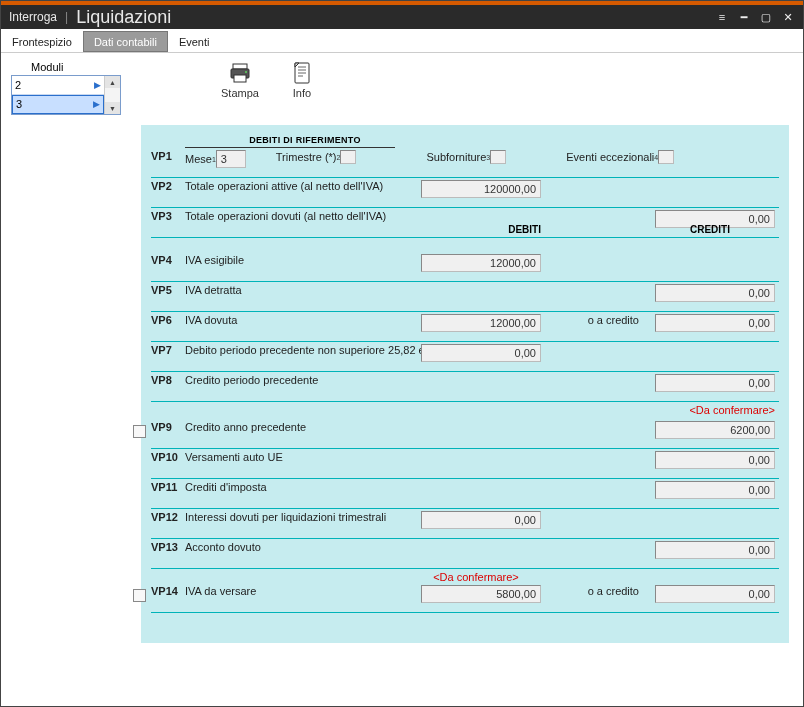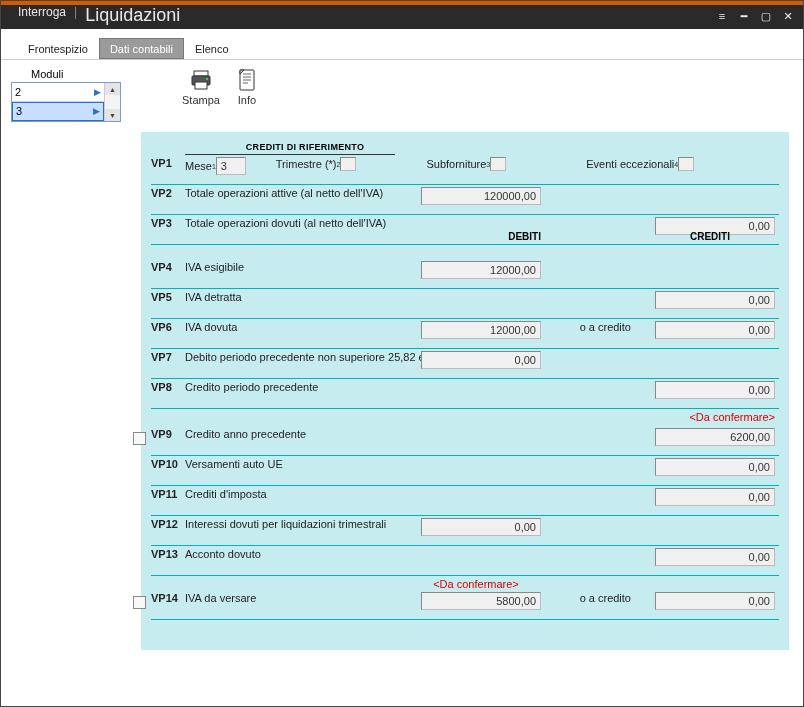--- a/index.html
+++ b/index.html
@@ -1,57 +1,57 @@
 <!DOCTYPE html>
 <html><head>
 <meta charset="utf-8">
 <style>
   * { box-sizing: border-box; margin: 0; padding: 0; }
   body { font-family: Tahoma, Arial, sans-serif; font-size: 11px; background: #fff; width: 804px; height: 707px; overflow: hidden; }
   .window { width: 804px; height: 707px; border: 1px solid #444; display: flex; flex-direction: column; }
   .orange-bar { height: 4px; background: #d65a00; }
-  .titlebar { height: 24px; background: #2a2a2a; color: #e8e8e8; display: flex; padding: 0 4px 0 17px; font-size: 12px; }
+  .titlebar { height: 24px; background: #2a2a2a; color: #e8e8e8; display: flex; align-items: center; padding: 0 4px 0 8px; font-size: 12px; }
   .titlebar .divider { margin: 0 8px; color: #888; }
   .titlebar .controls { margin-left: auto; display: flex; gap: 0; }
   .titlebar .ctrl { width: 22px; height: 22px; display: flex; align-items: center; justify-content: center; color: #eee; font-size: 11px; cursor: pointer; }
-  .tabbar { height: 31px; background: #fff; display: flex; align-items: flex-end; border-bottom: 1px solid #ccc; padding-left: 16px; }
+  .tabbar { height: 24px; background: #fff; display: flex; align-items: flex-end; border-bottom: 1px solid #ccc; padding-left: 0; }
   .tab { padding: 4px 10px 3px; font-size: 11px; color: #222; cursor: pointer; border: 1px solid transparent; }
   .tab.active { background: #9b9b9b; color: #fff; border: 1px solid #777; }
   .content { flex: 1; background: #fff; position: relative; overflow: auto; padding: 8px 10px 20px 10px; }
   .topcontrols { display: flex; align-items: flex-start; gap: 60px; margin-bottom: 10px; }
   .moduli { width: 110px; }
   .moduli-label { font-size: 11px; margin-bottom: 2px; display: block; padding-left: 20px; }
   .moduli-box { display: flex; border: 1px solid #7a9ccc; height: 40px; }
   .moduli-list { flex: 1; display: flex; flex-direction: column; }
   .moduli-item { flex: 1; display: flex; align-items: center; justify-content: space-between; padding: 0 3px; border-bottom: 1px solid #c8d8f0; cursor: pointer; }
   .moduli-item:last-child { border-bottom: none; }
   .moduli-item.selected { background: #c8dfff; border: 1px solid #2a6fcc; }
   .moduli-item .caret { color: #2a6fcc; font-size: 9px; }
   .moduli-scroll { width: 16px; background: #f0f0f0; display: flex; flex-direction: column; border-left: 1px solid #ccc; }
   .moduli-scroll .sb { flex: 0 0 12px; background: #e4e4e4; display: flex; align-items: center; justify-content: center; font-size: 7px; color: #444; cursor: pointer; }
   .moduli-scroll .track { flex: 1; background: #f4f4f4; }
-  .toolbar { display: flex; gap: 6px; }
+  .toolbar { display: flex; gap: 22px; margin-left: 39px; }
   .tbtn { display: flex; flex-direction: column; align-items: center; gap: 2px; cursor: pointer; width: 40px; }
   .tbtn svg { width: 24px; height: 24px; }
   .tbtn span { font-size: 11px; color: #333; }
   .form-area { background: #c6ecef; padding: 6px 10px 30px 10px; position: relative; margin-left: 130px; margin-right: 4px; }
   .period-header { margin-left: 34px; padding: 4px 0 2px 30px; font-size: 9px; font-weight: bold; letter-spacing: 0.3px; border-bottom: 1px solid #333; width: 210px; text-align: center; }
   .row { display: flex; align-items: flex-start; min-height: 30px; border-bottom: 1px solid #00b3b8; padding: 2px 0 3px 0; position: relative; }
   .row.noborder { border-bottom: none; }
   .vp { font-weight: bold; font-size: 11px; width: 34px; flex-shrink: 0; color: #222; }
   .label { font-size: 11px; color: #222; }
   .infield { height: 18px; background: #f0f0f0; border: 1px solid #bbb; border-top-color: #888; border-left-color: #888; padding: 0 4px; font-size: 11px; font-family: inherit; text-align: right; color: #333; }
   .infield.small { width: 30px; text-align: left; }
   .infield.check { width: 16px; height: 14px; padding: 0; }
   .infield.num { width: 120px; }
   .superscript { font-size: 7px; color: #333; vertical-align: top; }
   .periodrow .group { display: flex; align-items: center; }
   .mid-col { position: absolute; left: 260px; width: 130px; display: flex; justify-content: flex-end; }
   .right-col { position: absolute; right: 4px; width: 130px; display: flex; justify-content: flex-end; }
-  .right-label { position: absolute; right: 148px; font-size: 11px; color: #222; }
+  .right-label { position: absolute; right: 140px; font-size: 11px; color: #222; }
   .mid-header { position: absolute; left: 260px; width: 130px; text-align: right; font-weight: bold; font-size: 10px; top: -14px; }
   .right-header { position: absolute; right: 4px; width: 130px; text-align: center; font-weight: bold; font-size: 10px; top: -14px; }
   .headers-holder { position: relative; height: 14px; }
   .note { font-size: 11px; color: #d00; text-align: right; }
   .vp-check { position: absolute; left: -18px; top: 6px; width: 13px; height: 13px; border: 1px solid #888; background: #f8f8f8; cursor: pointer; }
 </style>
 </head>
 <body>
 
 <div class="window">
@@ -64,21 +64,21 @@
       <div class="ctrl">≡</div>
       <div class="ctrl">━</div>
       <div class="ctrl">▢</div>
       <div class="ctrl">✕</div>
     </div>
   </div>
 
   <div class="tabbar">
     <div class="tab">Frontespizio</div>
     <div class="tab active">Dati contabili</div>
-    <div class="tab">Elenco</div>
+    <div class="tab">Eventi</div>
   </div>
 
   <div class="content">
 
     <div class="topcontrols">
       <div class="moduli">
         <span class="moduli-label">Moduli</span>
         <div class="moduli-box">
           <div class="moduli-list">
             <div class="moduli-item">
@@ -116,40 +116,40 @@
             </svg>
           <span>Info</span>
         </div>
       </div>
     </div>
 
     <div style="position:relative">
 
       <div class="form-area">
 
-        <div class="period-header">CREDITI DI RIFERIMENTO</div>
+        <div class="period-header">DEBITI DI RIFERIMENTO</div>
 
         <div class="row periodrow">
           <div class="vp">VP1</div>
           <div class="group" style="">
             <span class="label">Mese</span>
               <span class="superscript">1</span>
             <input class="infield small" value="3" style="">
           </div>
           <div class="group" style="margin-left:30px">
             <span class="label">Trimestre (*)</span>
               <span class="superscript">2</span>
             <input class="infield check" style="">
           </div>
           <div class="group" style="margin-left:70px">
             <span class="label">Subforniture</span>
               <span class="superscript">3</span>
             <input class="infield check" style="">
           </div>
-          <div class="group" style="margin-left:80px">
+          <div class="group" style="margin-left:60px">
             <span class="label">Eventi eccezionali</span>
               <span class="superscript">4</span>
             <input class="infield check" style="">
           </div>
         </div>
 
         <div class="row">
           <div class="vp">VP2</div>
           <span class="label">Totale operazioni attive (al netto dell'IVA)</span>
           <div class="mid-col">

